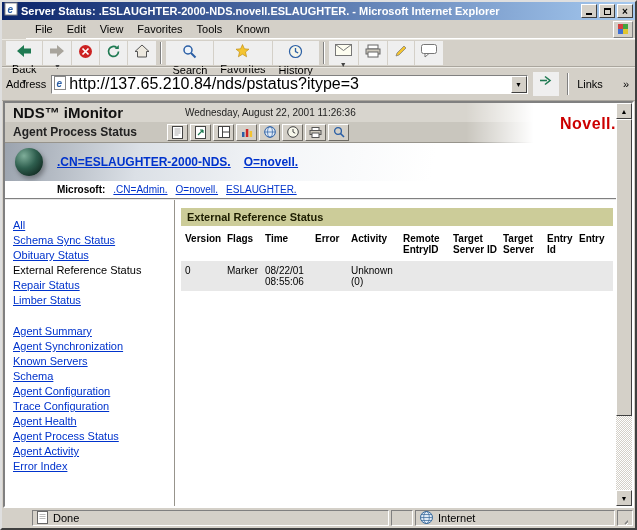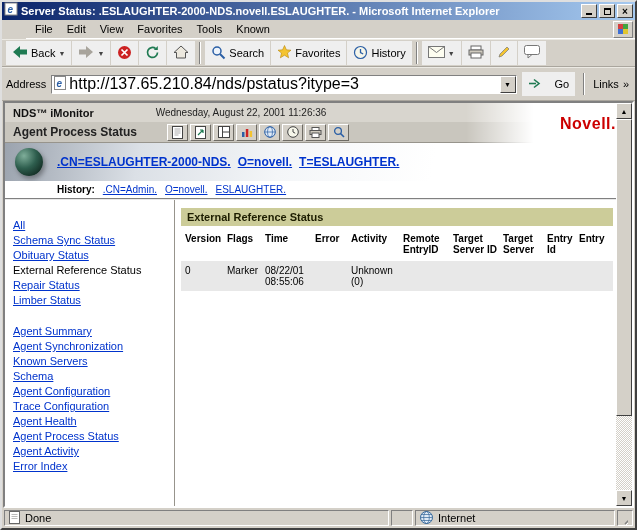--- a/index.html
+++ b/index.html
@@ -29,65 +29,65 @@
                border-color:#fff #808080 #808080 #fff; display:flex; align-items:center;
                justify-content:center; background:#D4D0C8; }
   .flag { width:10px; height:10px; display:grid; grid-template-columns:5px 5px; grid-template-rows:5px 5px; }
   .flag i:nth-child(1){background:#d43f3f;} .flag i:nth-child(2){background:#3fa43f;}
   .flag i:nth-child(3){background:#3f6fd4;} .flag i:nth-child(4){background:#e0c52f;}
 
   
   .toolbar { height:28px; display:flex; align-items:center; gap:1px; padding:1px 4px;
              border-top:1px solid #ECEAE4; border-bottom:1px solid #AAA69E; flex:0 0 auto; }
   .tb-btn { display:flex; align-items:center; gap:3px; padding:2px 5px; font-size:11px;
-            border:1px solid transparent; height:24px; color:#000; }
+            border:1px solid transparent; height:24px; color:#000;flex-direction:column; }
   .tb-btn.disabled { color:#9a968e; }
   .caret { font-size:7px; color:#444; }
   .tb-sep { width:2px; height:22px; border-left:1px solid #808080; border-right:1px solid #fff; margin:0 3px; }
 
   
   .addressbar { height:23px; display:flex; align-items:center; gap:5px; padding:16px 4px;
                 font-size:11px; border-top:1px solid #ECEAE4; border-bottom:1px solid #AAA69E; flex:0 0 auto; }
   .addr-field { flex:1; display:flex; align-items:center; height:19px; background:#fff;
                 border:1px solid; border-color:#808080 #fff #fff #808080; padding-left:2px; gap:3px; }
   .addr-input { flex:1; border:none; outline:none; font-size:16px; font-family:"Liberation Sans",sans-serif;
                 height:15px; background:#fff; }
   .addr-drop { width:16px; height:17px; background:#D4D0C8; border:1px solid;
                border-color:#fff #404040 #404040 #fff; font-size:7px; display:flex;
                align-items:center; justify-content:center; }
   .go-btn { display:flex; align-items:center; gap:14px; padding:2px 5px; }
-  .links-area { display:flex; align-items:flex-end; gap:4px; padding-right:2px; }
+  .links-area { display:flex; align-items:flex-end; gap:20px; padding-right:2px; }
 
   
   .content { flex:1 1 auto; display:flex; overflow:hidden;
              border:2px solid; border-color:#808080 #fff #fff #808080; margin:0 1px; }
   .page { flex:1; background:#fff; display:flex; flex-direction:column; overflow:hidden; }
 
   
   .im-header { position:relative; flex:0 0 auto; }
   .hdr-row1 { height:19px; background:#D8D5CE; display:flex; align-items:center; padding:0 8px; }
-  .brand { font-weight:bold; font-size:11px; color:#111; }
+  .brand { font-weight:bold; font-size:15px; color:#111; }
   .datetime { font-size:10px; color:#222; margin-left:62px; }
   .hdr-row2 { height:21px; background:#C9C6BE; border-bottom:1px solid #97948C;
               display:flex; align-items:center; padding:0 8px; gap:2px; }
   .page-title { font-weight:bold; font-size:12px; color:#222; width:152px; }
   .icon-btn { width:21px; height:17px; background:#D4D0C8; border:1px solid;
               border-color:#fff #6e6b64 #6e6b64 #fff; display:flex; align-items:center;
               justify-content:center; padding:0; }
   .hdr-white { position:absolute; right:0; top:0; width:150px; height:40px;
                background:linear-gradient(to right, rgba(255,255,255,0), #fff 45%); }
   .novell-logo { position:absolute; right:0; top:12px; color:#CC0000; font-weight:bold;
                  font-size:16px; letter-spacing:0.5px; }
 
   .banner { height:38px; background:linear-gradient(100deg,#9ba3ae 0%,#dbe0e6 22%,#f4f6f8 45%,#fff 70%);
             display:flex; align-items:center; gap:14px; padding-left:10px; flex:0 0 auto; }
   .globe-img { width:28px; height:28px; border-radius:50%;
                background:radial-gradient(circle at 32% 28%, #7fae9a 0%, #2e5e4e 45%, #06140e 100%);
                box-shadow:2px 3px 5px rgba(0,0,0,0.35); }
-  .dn-links { display:flex; gap:7px; font-weight:bold; font-size:12px; }
+  .dn-links { display:flex; gap:13px; font-weight:bold; font-size:12px; }
   .link { color:#0033CC; text-decoration:underline; cursor:pointer; }
   .identity-row { height:17px; display:flex; align-items:center; gap:8px; padding-left:52px;
                   font-size:10px; background:#fff; flex:0 0 auto; }
   .identity-label { font-weight:bold; color:#000; }
   .id-link { font-size:10px; }
   .page-hr { border-top:1px solid #808080; border-bottom:1px solid #E8E8E8; flex:0 0 auto; }
 
   
   .page-body { flex:1; display:flex; overflow:hidden; }
   .sidebar { width:170px; flex:0 0 auto; border-right:1px solid #97948C; padding:18px 8px 0 8px; }
@@ -109,21 +109,21 @@
   
   .scrollbar { width:16px; flex:0 0 auto; display:flex; flex-direction:column;
                background:repeating-conic-gradient(#fff 0% 25%, #D4D0C8 0% 50%) 0 0 / 2px 2px; }
   .sb-btn { height:16px; background:#D4D0C8; border:1px solid; border-color:#fff #404040 #404040 #fff;
             font-size:7px; color:#000; display:flex; align-items:center; justify-content:center; }
   .sb-track { flex:1; position:relative; }
   .sb-thumb { position:absolute; top:0; left:0; right:0; height:80%; background:#D4D0C8;
               border:1px solid; border-color:#fff #404040 #404040 #fff; }
 
   
-  .statusbar { height:20px; display:flex; gap:2px; padding:2px 2px 2px 2px; flex:0 0 auto; }
+  .statusbar { height:20px; display:flex; gap:2px; padding:2px 2px 2px 2px; flex:0 0 auto;margin-left:28px; }
   .pane { border:1px solid; border-color:#808080 #fff #fff #808080; display:flex;
           align-items:center; gap:5px; padding:0 4px; font-size:11px; color:#000; }
   .pane-done { flex:1; }
   .pane-mid { width:22px; }
   .pane-zone { width:200px; }
   .grip { width:16px; display:flex; align-items:flex-end; justify-content:flex-end; }
 </style>
 </head>
 <body>
 
@@ -335,26 +335,25 @@
         </div>
         <div class="hdr-white"></div>
         <span class="novell-logo">Novell.</span>
       </div>
 
       <div class="banner">
         <span class="globe-img"></span>
         <span class="dn-links">
           <span class="link">.CN=ESLAUGHTER-2000-NDS.</span>
           <span class="link">O=novell.</span>
-          <span class="link">T=ESLAUGHTER.</span>
         </span>
       </div>
 
       <div class="identity-row">
-        <span class="identity-label">History:</span>
+        <span class="identity-label">Microsoft:</span>
         <span class="link id-link">.CN=Admin.</span>
         <span class="link id-link">O=novell.</span>
         <span class="link id-link">ESLAUGHTER.</span>
       </div>
 
       <div class="page-hr"></div>
 
       <div class="page-body">
 
         <div class="sidebar">

